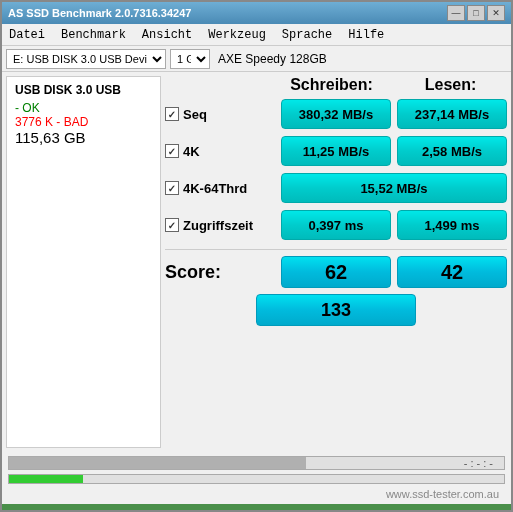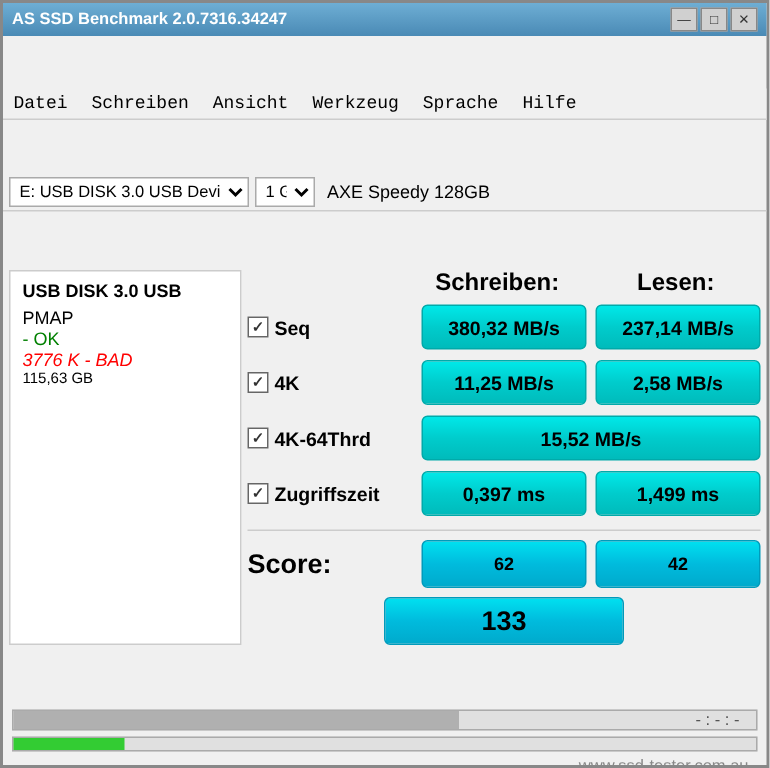--- a/index.html
+++ b/index.html
@@ -11,21 +11,20 @@
       height: 512px;
       overflow: hidden;
     }
     .window {
       width: 513px;
       height: 512px;
       background: #f0f0f0;
       border: 2px solid #888;
       display: flex;
       flex-direction: column;
-      gap: 35px;
     }
     .title-bar {
       background: linear-gradient(to bottom, #6eaed4 0%, #4a8ab5 100%);
       color: white;
       padding: 4px 6px;
       display: flex;
       align-items: center;
       justify-content: space-between;
       height: 22px;
     }
@@ -102,22 +101,22 @@
       padding: 6px 8px;
       font-size: 12px;
     }
     .left-panel .drive-name {
       font-weight: bold;
       font-size: 12px;
       margin-bottom: 4px;
     }
     .pmap-label { color: #000; font-size: 12px; }
     .ok-text { color: green; font-size: 12px; }
-    .bad-text { color: red; font-size: 12px; font-style: italic; }
-    .size-text { color: #000; font-size: 10px; }
+    .bad-text { color: red; font-size: 12px; }
+    .size-text { color: #000; font-size: 15px; }
     .right-panel {
       flex: 1;
       display: flex;
       flex-direction: column;
       gap: 3px;
     }
     .bench-table {
       display: flex;
       flex-direction: column;
       gap: 3px;
@@ -191,21 +190,21 @@
     }
     .score-cell {
       flex: 1;
       height: 32px;
       background: linear-gradient(to bottom, #00e0f0 0%, #00bbdd 50%, #00aacc 100%);
       border: 1px solid #009bbb;
       border-radius: 4px;
       display: flex;
       align-items: center;
       justify-content: center;
-      font-size: 12px;
+      font-size: 20px;
       font-weight: bold;
       color: #000;
     }
     .score-total-row {
       display: flex;
       justify-content: center;
       margin-top: 4px;
     }
     .score-total-cell {
       width: 160px;
@@ -285,42 +284,41 @@
     <span class="title-bar-text">AS SSD Benchmark 2.0.7316.34247</span>
     <div class="title-bar-controls">
       <div class="title-btn">—</div>
       <div class="title-btn">□</div>
       <div class="title-btn">✕</div>
     </div>
   </div>
 
   <div class="menu-bar">
     <span class="menu-item">Datei</span>
-    <span class="menu-item">Schreiben</span>
+    <span class="menu-item">Benchmark</span>
     <span class="menu-item">Ansicht</span>
     <span class="menu-item">Werkzeug</span>
     <span class="menu-item">Sprache</span>
     <span class="menu-item">Hilfe</span>
   </div>
 
   <div class="toolbar">
     <select class="dropdown dropdown-drive">
       <option>E: USB DISK 3.0 USB Device</option>
     </select>
     <select class="dropdown dropdown-size">
       <option>1 GB</option>
     </select>
     <span class="device-name">AXE Speedy 128GB</span>
   </div>
 
   <div class="main-content">
 
     <div class="left-panel">
       <div class="drive-name">USB DISK 3.0 USB</div>
-      <div class="pmap-label">PMAP</div>
       <div class="ok-text">- OK</div>
       <div class="bad-text">3776 K - BAD</div>
       <div class="size-text">115,63 GB</div>
     </div>
 
     <div class="right-panel">
 
       <div class="bench-header">
         <div class="col-header">Schreiben:</div>
         <div class="col-header">Lesen:</div>

